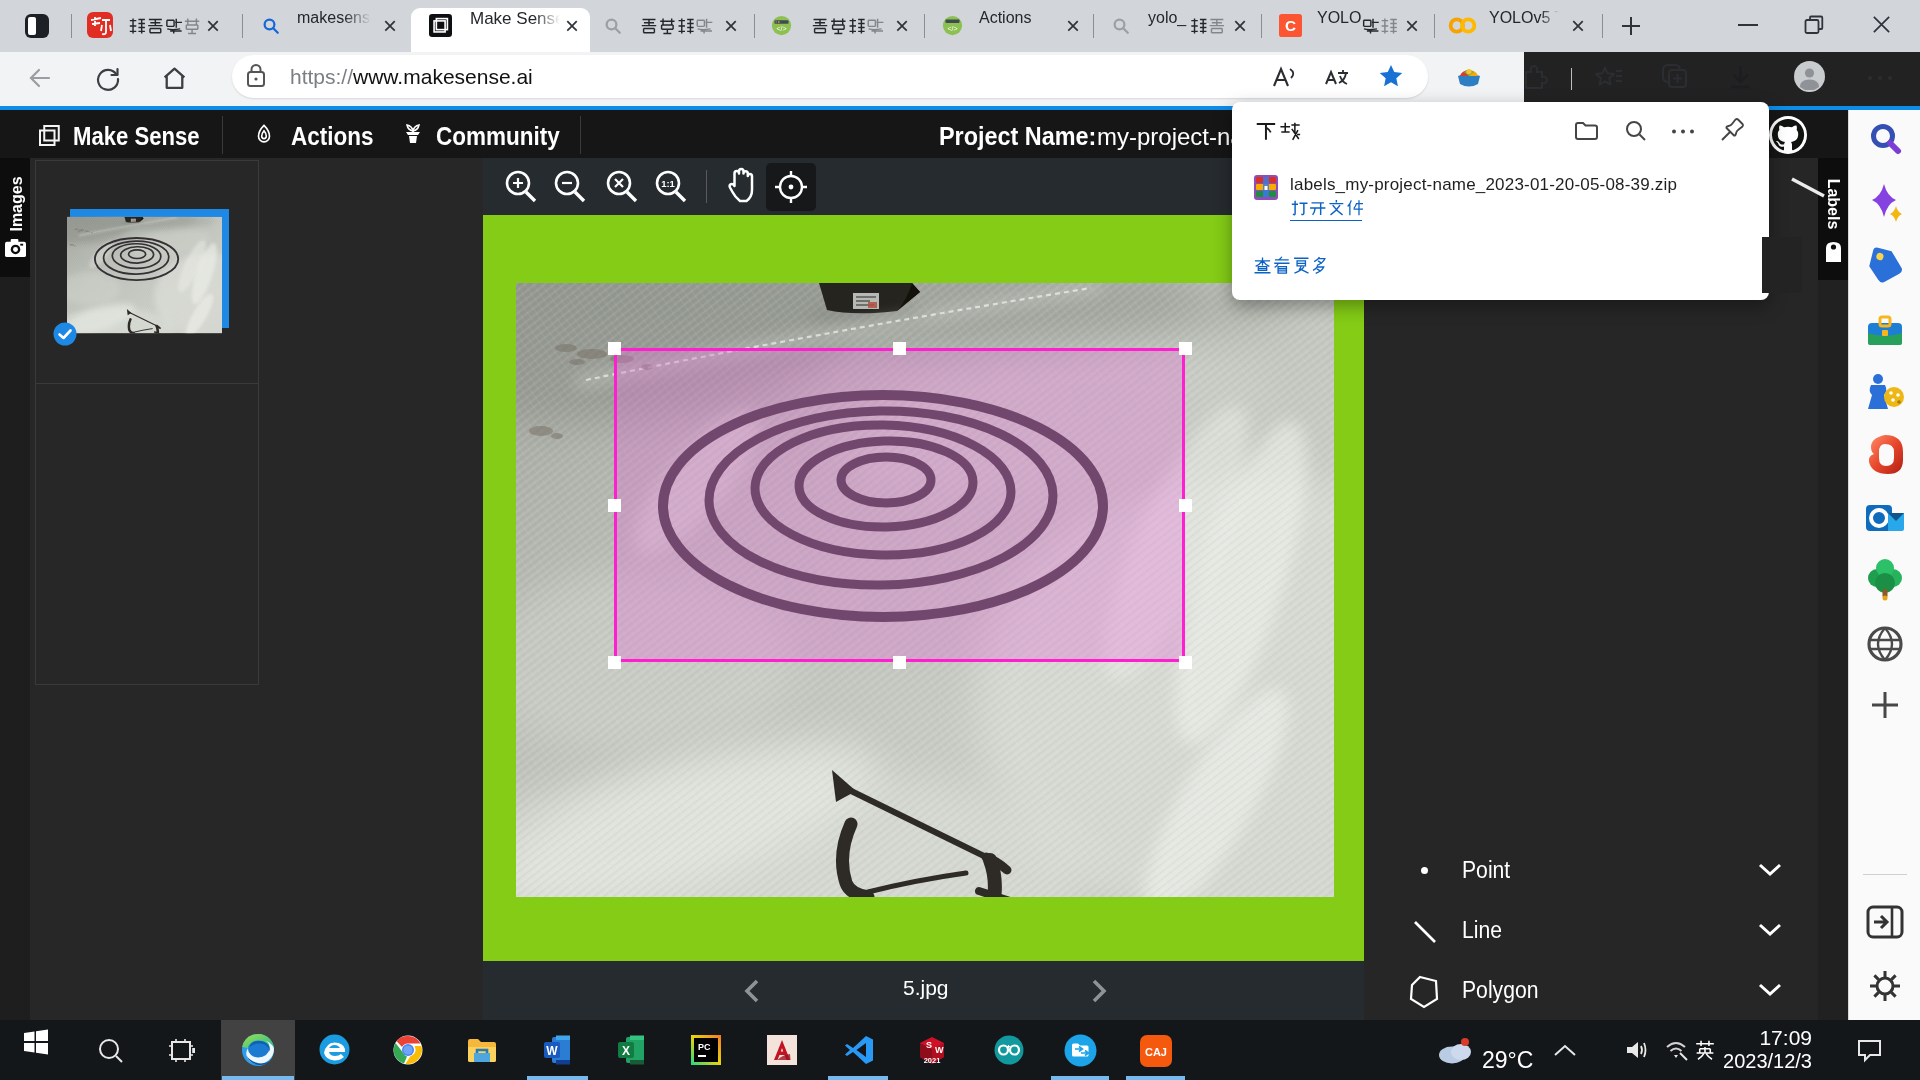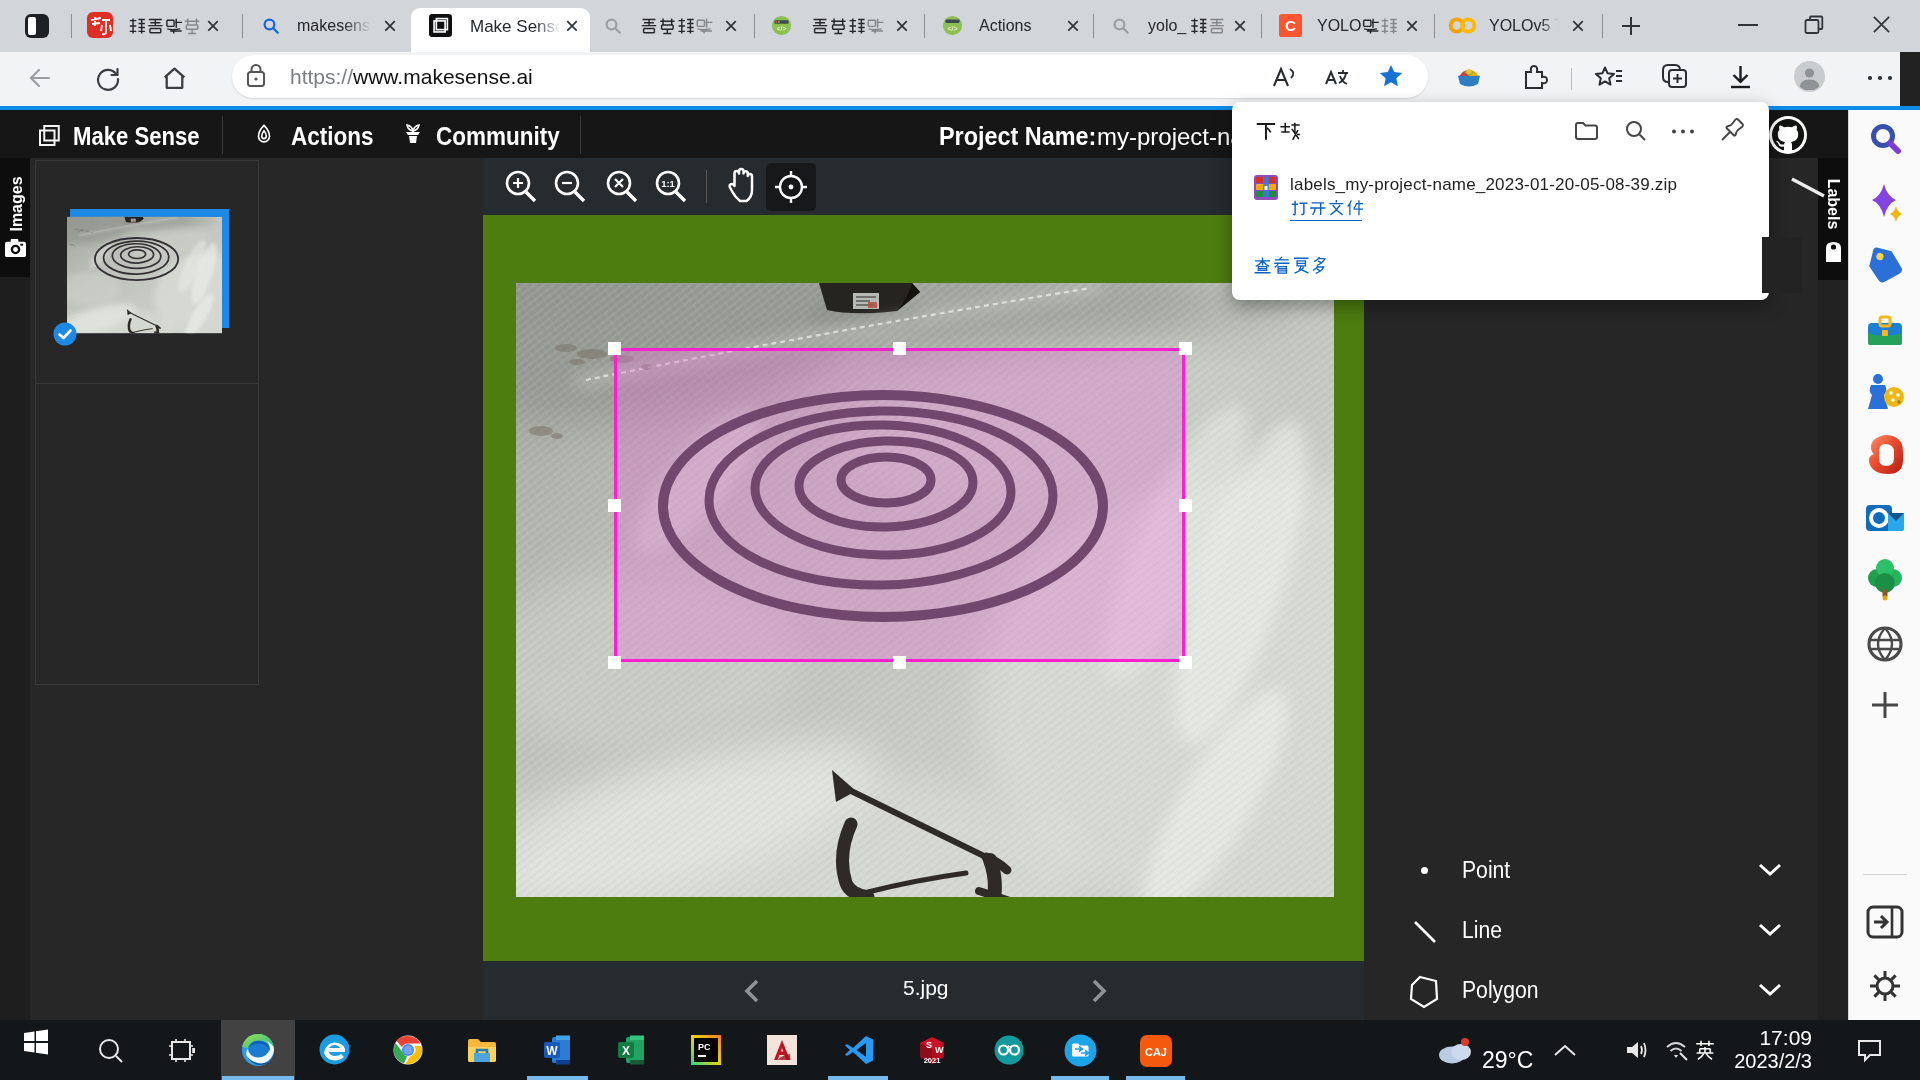--- a/index.html
+++ b/index.html
@@ -1,35 +1,35 @@
 <!DOCTYPE html>
 <html><head><meta charset="utf-8">
 <style>
 *{margin:0;padding:0;box-sizing:border-box}
 html,body{width:1920px;height:1080px;overflow:hidden;font-family:"Liberation Sans",sans-serif}
 .abs{position:absolute}
 #stage{position:relative;width:1920px;height:1080px;background:#222}
 
 #tabbar{position:absolute;left:0;top:0;width:1920px;height:52px;background:#d2d5da}
 .tabdiv{position:absolute;top:14px;width:1px;height:24px;background:#8b8e93}
-.tabtxt{position:absolute;top:17px;font-size:16px;color:#24272c;white-space:nowrap;overflow:hidden}
+.tabtxt{position:absolute;top:9px;font-size:16px;color:#24272c;white-space:nowrap;overflow:hidden}
 .tabx{position:absolute;top:14px;width:20px;height:24px;color:#30343a;font-size:24px;line-height:24px;text-align:center;font-weight:400}
 #activetab{position:absolute;left:411px;top:8px;width:179px;height:44px;background:#fff;border-radius:9px 9px 0 0}
-#addrbar{position:absolute;left:0;top:52px;width:1900px;height:54px;background:#f2f3f5}
+#addrbar{position:absolute;left:0;top:52px;width:1524px;height:54px;background:#f2f3f5}
 #urlpill{position:absolute;left:232px;top:3px;width:1196px;height:43px;border-radius:22px;background:#fff;box-shadow:0 1px 2px rgba(0,0,0,.12)}
 #urltext{position:absolute;left:290px;top:13px;font-size:21px;color:#111}
 #blueline{position:absolute;left:0;top:106px;width:1920px;height:4px;background:#0d8ce8}
 
 #app{position:absolute;left:0;top:110px;width:1920px;height:910px;background:#262626}
 #navbar{position:absolute;left:0;top:0;width:1920px;height:48px;background:#161616}
 .navtxt{color:#fff;font-weight:bold;font-size:25px;white-space:nowrap}
 #leftstrip{position:absolute;left:0;top:48px;width:30px;height:862px;background:#1e1e1e}
 #imagestab{position:absolute;left:0;top:80px;width:30px;height:158px;background:#0d0d0d}
 #leftpanel{position:absolute;left:30px;top:48px;width:453px;height:862px;background:#272727}
-#editor{position:absolute;left:483px;top:48px;width:900px;height:862px;background:#4d7c0f}
+#editor{position:absolute;left:483px;top:48px;width:900px;height:862px;background:#84cc16}
 #edtoolbar{position:absolute;left:0;top:0;width:881px;height:57px;background:#262b2f}
 #edbottom{position:absolute;left:0;top:803px;width:881px;height:59px;background:#262b2f}
 .tool{position:absolute;top:3px;width:50px;height:50px}
 .handle{position:absolute;width:13px;height:13px;background:#fff}
 .row{position:absolute;left:0;width:454px;height:60px;color:#fff}
 .rowtxt{position:absolute;left:98px;top:16px;font-size:23px;transform:scaleX(.92);transform-origin:0 0}
 .chev{position:absolute;left:394px;top:22px;width:24px;height:14px}
 .sbi{position:absolute;left:9px;width:54px;height:54px}
 #rightpanel{position:absolute;left:1364px;top:48px;width:454px;height:862px;background:#262626}
 #rightstrip{position:absolute;left:1818px;top:48px;width:30px;height:862px;background:#212121}
@@ -729,21 +729,21 @@
           <path d="M4 8 Q13 0 22 8" opacity=".9"></path>
           <path d="M7.5 12 Q13 7 18.5 12" opacity=".9"></path>
         </g>
         <path d="M11 16 L15 16 L13 19 Z" fill="#e8e8e8"></path>
         <path d="M17 14 L24 21" stroke="#e8e8e8" stroke-width="2"></path>
       </svg>
   <svg class="abs" style="left:1694px;top:19px" width="22" height="22" viewBox="0 0 100 100" stroke="#fff">
         <use href="#g-ying"></use>
       </svg>
   <div class="abs" style="left:1732px;top:5px;width:80px;text-align:right;font-size:21px;color:#fff;line-height:26px">17:09</div>
-  <div class="abs" style="left:1712px;top:30px;width:100px;text-align:right;font-size:20px;color:#fff">2023/2/3</div>
+  <div class="abs" style="left:1712px;top:30px;width:100px;text-align:right;font-size:20px;color:#fff">2023/12/3</div>
   <svg class="abs" style="left:1856px;top:18px" width="27" height="25" viewBox="0 0 27 25" fill="none" stroke="#e8e8e8" stroke-width="2">
         <path d="M3 3 H24 V17 H14 L9 22 V17 H3 Z"></path>
       </svg>
 </div>
 
 <div id="popup">
   <svg class="abs" style="left:23px;top:18px" width="46" height="23" viewBox="0 0 210 100" stroke="#1a1a1a">
         <use href="#g-xia"></use>
         <use href="#g-zai" x="108"></use>
       </svg>

